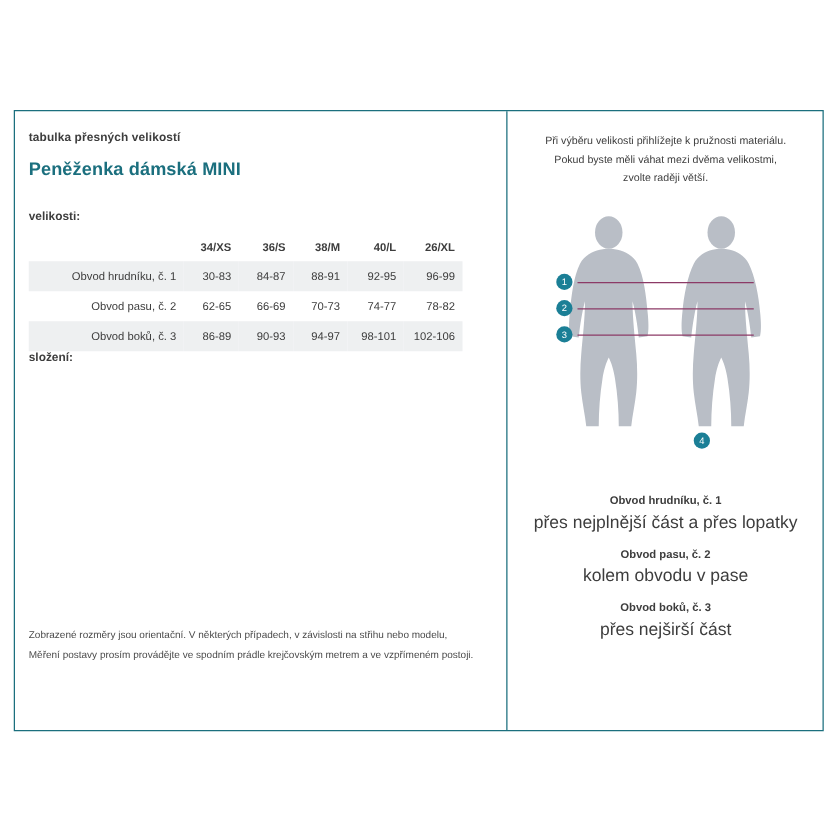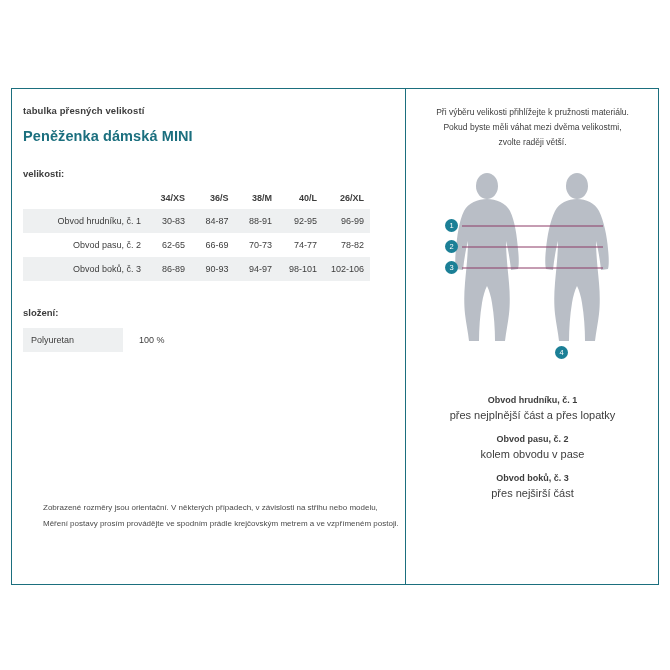--- a/index.html
+++ b/index.html
@@ -89,21 +89,20 @@
     padding-bottom: 6px;
     padding-top: 4px;
   }
   table.sizes thead th.rowhdr { width: 120px; }
   table.sizes tbody tr.alt { background: #eef0f1; }
   table.sizes tbody td.rowhdr { width: 120px; }
   table.sizes col.c1 { width: 120px; }
   table.sizes col.cx { width: 46px; }
 
   .composition {
-    margin-top: 26px;
   }
   .comp-table {
     border-collapse: collapse;
     font-size: 9px;
     color: #3d3d3d;
     margin-top: 10px;
   }
   .comp-table td {
     padding: 7px 8px;
     white-space: nowrap;
@@ -117,21 +116,20 @@
   }
 
   .footnote {
     position: absolute;
     left: 23px;
     top: 500px;
     width: 365px;
     font-size: 8px;
     line-height: 16px;
     color: #4a4a4a;
-    margin-left: 20px;
   }
   .footnote p { margin: 0; }
 
   
   .right {
     position: absolute;
     left: 415px;
     top: 105px;
     width: 235px;
     text-align: center;
@@ -152,21 +150,21 @@
     margin-top: 16px;
   }
   .legend .item { margin-bottom: 13px; }
   .legend .lbl {
     font-size: 9px;
     font-weight: bold;
     color: #3d3d3d;
     margin: 0 0 4px 0;
   }
   .legend .desc {
-    font-size: 11px;
+    font-size: 14px;
     color: #3d3d3d;
     margin: 0;
   }
   .marker {
     position: absolute;
     width: 13px;
     height: 13px;
     border-radius: 50%;
     background: #1b7f96;
     color: #ffffff;
@@ -231,28 +229,20 @@
           <td>90-93</td>
           <td>94-97</td>
           <td>98-101</td>
           <td>102-106</td>
         </tr>
       </tbody>
     </table>
 
     <div class="composition">
       <div class="section-label">složení:</div>
-      <table class="comp-table">
-        <tbody>
-          <tr>
-            <td class="name">Polyuretan</td>
-            <td class="value">100 %</td>
-          </tr>
-        </tbody>
-      </table>
     </div>
   </div>
 
   <div class="footnote">
     <p>Zobrazené rozměry jsou orientační. V některých případech, v závislosti na střihu nebo modelu,</p>
     <p>Měření postavy prosím provádějte ve spodním prádle krejčovským metrem a ve vzpřímeném postoji.</p>
   </div>
 
   <div class="right">
     <div class="intro">

